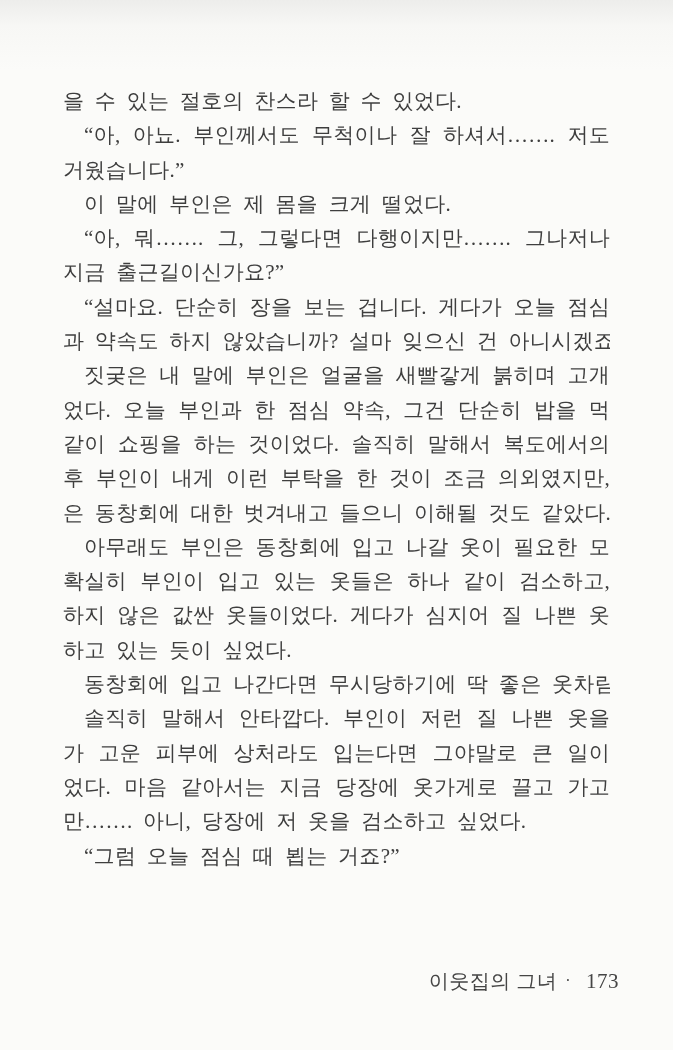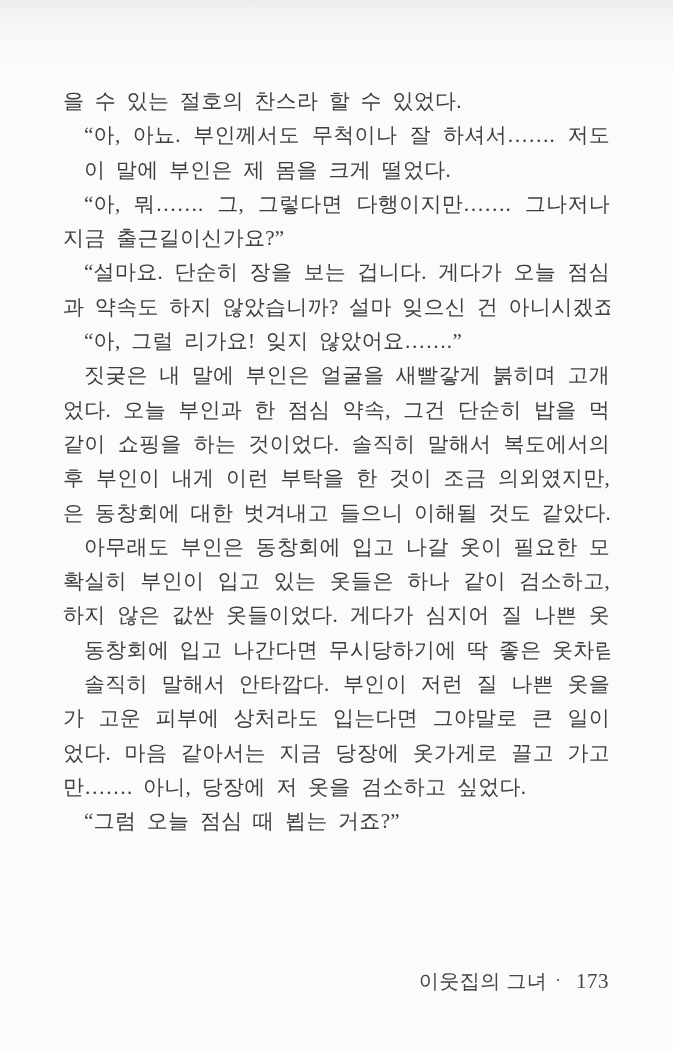--- a/index.html
+++ b/index.html
@@ -40,21 +40,21 @@
     text-align-last: justify;
   }
   .line.indent {
     padding-left: 21px;
   }
   .line.indent.fill {
     width: 526px;
   }
   .footer {
     position: absolute;
-    right: 64px;
+    right: 54px;
     top: 968px;
     font-size: 20px;
     letter-spacing: 0.5px;
     color: #454545;
     text-align: right;
     white-space: nowrap;
   }
   .footer .dot {
     display: inline-block;
     margin: 0 9px 0 8px;
@@ -67,34 +67,35 @@
     font-size: 21px;
   }
 </style>
 </head>
 <body>
 
 <div class="page">
   <div class="text-block">
     <div class="line">을 수 있는 절호의 찬스라 할 수 있었다.</div>
     <div class="line indent fill">“아, 아뇨. 부인께서도 무척이나 잘 하셔서……. 저도 꽤나 즐</div>
+    <div class="line">거웠습니다.”</div>
     <div class="line indent">이 말에 부인은 제 몸을 크게 떨었다.</div>
     <div class="line indent fill">“아, 뭐……. 그, 그렇다면 다행이지만……. 그나저나 세현 씨는</div>
     <div class="line">지금 출근길이신가요?”</div>
     <div class="line indent fill">“설마요. 단순히 장을 보는 겁니다. 게다가 오늘 점심 때, 부인</div>
     <div class="line">과 약속도 하지 않았습니까? 설마 잊으신 건 아니시겠죠?”</div>
-    <div class="line indent">“아, 그럴 리가요! 잊지 않았어요…….”</div>
     <div class="line indent fill">짓궂은 내 말에 부인은 얼굴을 새빨갛게 붉히며 고개를 가로저</div>
     <div class="line fill">었다. 오늘 부인과 한 점심 약속, 그건 단순히 밥을 먹는 게 아닌</div>
     <div class="line fill">같이 쇼핑을 하는 것이었다. 솔직히 말해서 복도에서의 정사 이</div>
     <div class="line fill">후 부인이 내게 이런 부탁을 한 것이 조금 의외였지만, 오늘 들</div>
     <div class="line">은 동창회에 대한 벗겨내고 들으니 이해될 것도 같았다.</div>
     <div class="line indent fill">아무래도 부인은 동창회에 입고 나갈 옷이 필요한 모양이었다.</div>
     <div class="line fill">확실히 부인이 입고 있는 옷들은 하나 같이 검소하고, 그리 화려</div>
     <div class="line fill">하지 않은 값싼 옷들이었다. 게다가 심지어 질 나쁜 옷감을 사용</div>
+    <div class="line">하고 있는 듯이 싶었다.</div>
     <div class="line indent">동창회에 입고 나간다면 무시당하기에 딱 좋은 옷차림이었다.</div>
     <div class="line indent fill">솔직히 말해서 안타깝다. 부인이 저런 질 나쁜 옷을 입고 있다</div>
     <div class="line fill">가 고운 피부에 상처라도 입는다면 그야말로 큰 일이 아닐 수 없</div>
     <div class="line fill">었다. 마음 같아서는 지금 당장에 옷가게로 끌고 가고 싶었지</div>
     <div class="line">만……. 아니, 당장에 저 옷을 검소하고 싶었다.</div>
     <div class="line indent">“그럼 오늘 점심 때 뵙는 거죠?”</div>
   </div>
 
   <div class="footer">
     <span class="book-title">이웃집의 그녀</span><span class="dot">·</span><span class="page-num">173</span>

